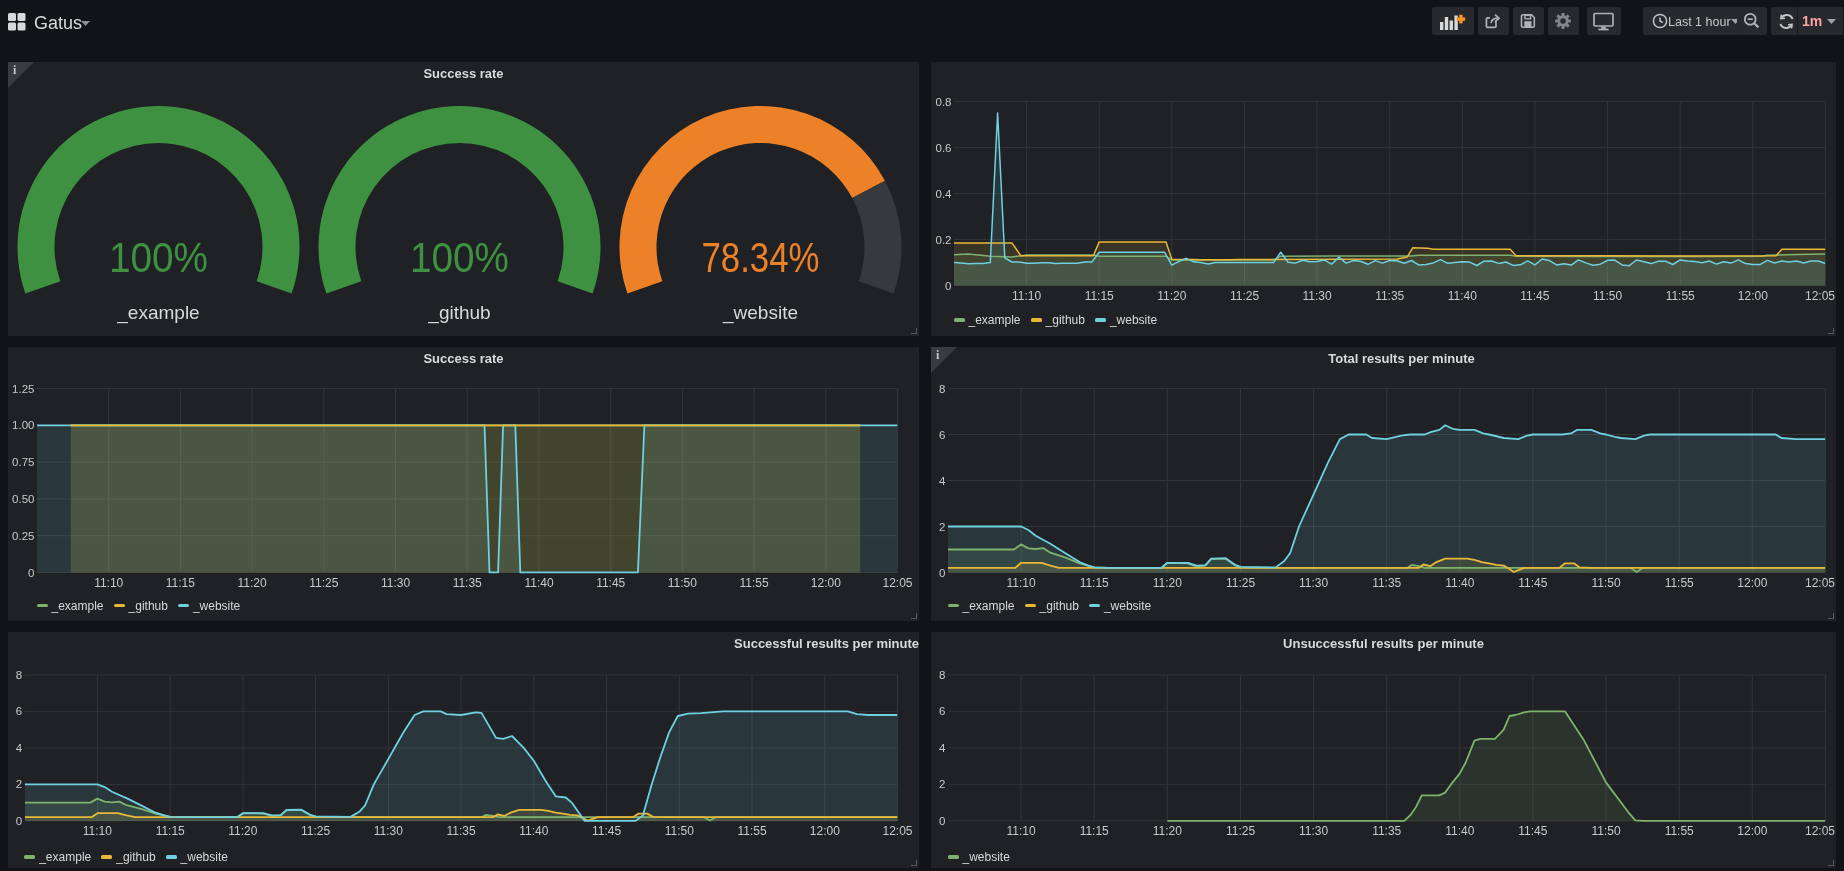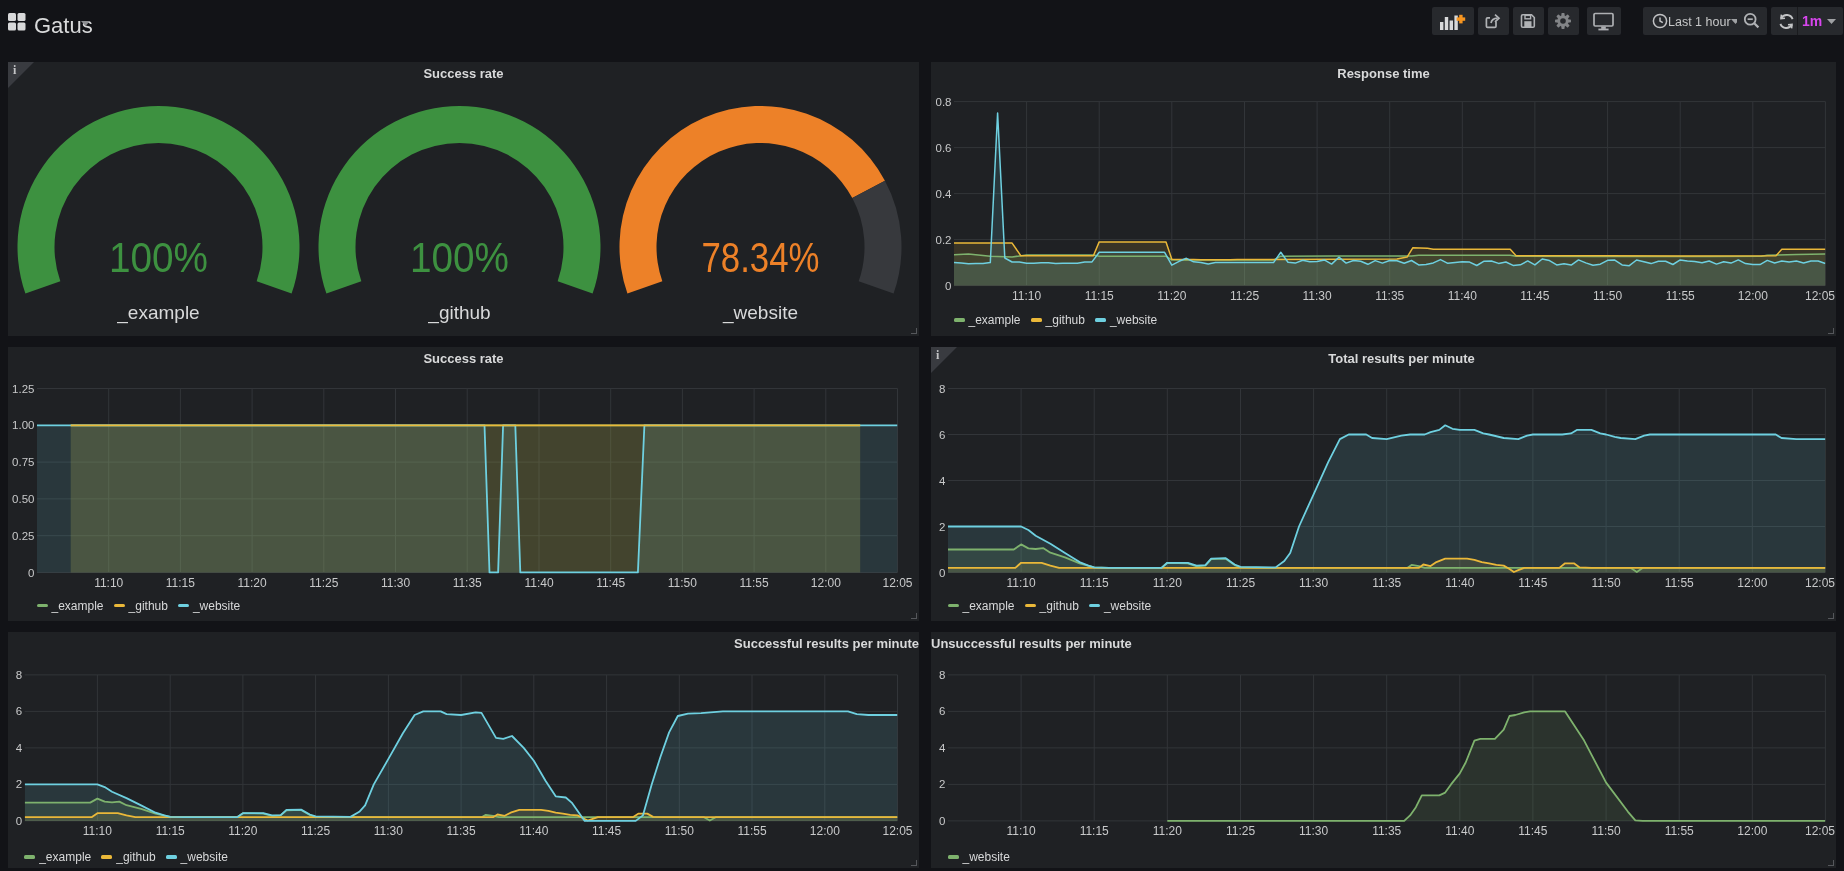--- a/index.html
+++ b/index.html
@@ -3,21 +3,21 @@
 html,body{margin:0;padding:0;background:#121317;font-family:"Liberation Sans",sans-serif;}
 *{box-sizing:border-box;}
 </style></head><body>
 <div style="position:relative;width:1844px;height:871px;overflow:hidden;background:#121317;">
 <svg width="18" height="18" style="position:absolute;left:8px;top:13px">
 <rect x="0" y="0" width="8" height="8" rx="1.5" fill="#d8d9da"></rect>
 <rect x="0" y="9.5" width="8" height="8" rx="1.5" fill="#d8d9da"></rect>
 <rect x="9.5" y="0" width="8" height="8" rx="1.5" fill="#d8d9da"></rect>
 <rect x="9.5" y="9.5" width="8" height="8" rx="1.5" fill="#d8d9da"></rect>
 </svg>
-<div style="position:absolute;left:34px;top:13px;font-size:22px;color:#d8d9da;">Gatus</div>
+<div style="position:absolute;left:34px;top:13px;font-size:18px;color:#d8d9da;">Gatus</div>
 <svg width="9" height="5" style="position:absolute;left:81px;top:21px">
       <polygon points="0,0 9,0 4.5,5" fill="#8e9093"></polygon>
     </svg>
 <div style="position:absolute;left:1432px;top:7px;width:42px;height:28px;background:#27292d;border-radius:2px;">
       <svg width="26" height="17" style="position:absolute;left:8px;top:6px">
         <rect x="0" y="9" width="3.4" height="8" fill="#d8d9da"></rect>
         <rect x="4.8" y="4" width="3.4" height="13" fill="#d8d9da"></rect>
         <rect x="9.6" y="7.5" width="3.4" height="9.5" fill="#d8d9da"></rect>
         <rect x="14.4" y="2.5" width="3.4" height="14.5" fill="#d8d9da"></rect>
         <rect x="16.6" y="4.4" width="8.6" height="3.4" fill="#f79520"></rect>
@@ -78,21 +78,21 @@
         <line x1="11.2" y1="11.2" x2="15.4" y2="15.4" stroke="#b0b2b5" stroke-width="2.2"></line>
       </svg>
     </div>
 <div style="position:absolute;left:1771px;top:7px;width:72px;height:28px;background:#27292d;border-radius:2px;">
       <svg width="17" height="17" style="position:absolute;left:7px;top:6px" fill="none" stroke="#c3c4c6" stroke-width="1.9">
         <path d="M 14.6 6.1 A 6.3 6.3 0 0 0 3.2 5.2"></path>
         <path d="M 2.4 10.9 A 6.3 6.3 0 0 0 13.8 11.8"></path>
         <path d="M 3.4 1.6 L 3.0 5.6 L 7.0 5.2" stroke-width="1.6"></path>
         <path d="M 13.6 15.4 L 14.0 11.4 L 10.0 11.8" stroke-width="1.6"></path>
       </svg>
-      <span style="position:absolute;left:31px;top:6px;font-size:14px;font-weight:bold;color:#d946ef;">1m</span>
+      <span style="position:absolute;left:31px;top:6px;font-size:14px;font-weight:bold;color:#fca5a5;">1m</span>
       <svg width="9" height="5" style="position:absolute;right:7px;top:12px">
         <polygon points="0,0 9,0 4.5,5" fill="#9fa1a4"></polygon>
       </svg>
       <div style="position:absolute;left:26px;top:0;width:1px;height:28px;background:#1a1b1e;"></div>
     </div>
 <div style="position:absolute;left:8px;top:62px;width:911px;height:274px;background:#1f2124;">
 <div style="position:absolute;left:0;top:4px;width:100%;text-align:center;font-size:13px;font-weight:600;color:#d8d9da;">Success rate</div>
 <svg width="911" height="274" style="position:absolute;left:0;top:0">
 <path d="M 17.42 231.60 A 141 141 0 1 1 283.58 231.60 L 248.66 219.37 A 104 104 0 1 0 52.34 219.37 Z" fill="#3d9140"></path>
 <text x="150.5" y="210.0" text-anchor="middle" font-size="42px" fill="#3d9140" textLength="99" lengthAdjust="spacingAndGlyphs">100%</text>
@@ -103,21 +103,20 @@
 <path d="M 619.42 231.60 A 141 141 0 0 1 876.94 118.70 L 844.28 136.10 A 104 104 0 0 0 654.34 219.37 Z" fill="#ed8128"></path>
 <path d="M 876.94 118.70 A 141 141 0 0 1 885.58 231.60 L 850.66 219.37 A 104 104 0 0 0 844.28 136.10 Z" fill="#37393d"></path>
 <text x="752.5" y="210.0" text-anchor="middle" font-size="42px" fill="#ed8128" textLength="118" lengthAdjust="spacingAndGlyphs">78.34%</text>
 <text x="752.5" y="257.0" text-anchor="middle" font-size="19px" fill="#d8d9da">_website</text>
 </svg>
 <div style="position:absolute;left:0;top:0;width:0;height:0;border-top:26px solid #393b40;border-right:26px solid transparent;"></div>
 <div style="position:absolute;left:5px;top:1px;font-family:'Liberation Serif',serif;font-weight:bold;font-size:12px;color:#c3c4c6;">i</div>
 <div style="position:absolute;right:2px;bottom:2px;width:6px;height:6px;border-right:1.5px solid #55575b;border-bottom:1.5px solid #55575b;"></div>
 </div>
 <div style="position:absolute;left:931px;top:62px;width:905px;height:274px;background:#1f2124;">
-<div style="position:absolute;left:0;top:4px;width:100%;text-align:center;font-size:13px;font-weight:600;color:#d8d9da;">Response time</div>
 <svg width="905" height="274" style="position:absolute;left:0;top:0" shape-rendering="auto">
 <line x1="23.0" y1="223.6" x2="894.4" y2="223.6" stroke="#323539" stroke-width="1"></line>
 <line x1="23.0" y1="177.6" x2="894.4" y2="177.6" stroke="#323539" stroke-width="1"></line>
 <line x1="23.0" y1="131.6" x2="894.4" y2="131.6" stroke="#323539" stroke-width="1"></line>
 <line x1="23.0" y1="85.6" x2="894.4" y2="85.6" stroke="#323539" stroke-width="1"></line>
 <line x1="23.0" y1="39.6" x2="894.4" y2="39.6" stroke="#323539" stroke-width="1"></line>
 <line x1="95.6" y1="39.6" x2="95.6" y2="223.6" stroke="#323539" stroke-width="1"></line>
 <line x1="168.2" y1="39.6" x2="168.2" y2="223.6" stroke="#323539" stroke-width="1"></line>
 <line x1="240.8" y1="39.6" x2="240.8" y2="223.6" stroke="#323539" stroke-width="1"></line>
 <line x1="313.5" y1="39.6" x2="313.5" y2="223.6" stroke="#323539" stroke-width="1"></line>
@@ -323,21 +322,21 @@
 <text x="598.6" y="202.9" text-anchor="middle" font-size="12px" fill="#c8c9ca">11:45</text>
 <text x="671.3" y="202.9" text-anchor="middle" font-size="12px" fill="#c8c9ca">11:50</text>
 <text x="744.0" y="202.9" text-anchor="middle" font-size="12px" fill="#c8c9ca">11:55</text>
 <text x="816.8" y="202.9" text-anchor="middle" font-size="12px" fill="#c8c9ca">12:00</text>
 <text x="889.5" y="202.9" text-anchor="middle" font-size="12px" fill="#c8c9ca">12:05</text>
 </svg>
 <div style="position:absolute;left:16.2px;top:218px;font-size:12px;font-weight:500;color:#d8d9da;white-space:nowrap;"><span style="display:inline-block;width:11px;height:3.5px;border-radius:1.5px;background:#7eb26d;vertical-align:middle;margin-right:4px;margin-top:-2px;"></span><span style="margin-right:10px;">_example</span><span style="display:inline-block;width:11px;height:3.5px;border-radius:1.5px;background:#eab839;vertical-align:middle;margin-right:4px;margin-top:-2px;"></span><span style="margin-right:10px;">_github</span><span style="display:inline-block;width:11px;height:3.5px;border-radius:1.5px;background:#6ed0e0;vertical-align:middle;margin-right:4px;margin-top:-2px;"></span><span style="margin-right:10px;">_website</span></div>
 <div style="position:absolute;right:2px;bottom:2px;width:6px;height:6px;border-right:1.5px solid #55575b;border-bottom:1.5px solid #55575b;"></div>
 </div>
 <div style="position:absolute;left:931px;top:632px;width:905px;height:236px;background:#1f2124;">
-<div style="position:absolute;left:0;top:4px;width:100%;font-size:13px;font-weight:600;color:#d8d9da;">Unsuccessful results per minute</div>
+<div style="position:absolute;left:0;top:4px;width:100%;text-align:center;font-size:13px;font-weight:600;color:#d8d9da;">Unsuccessful results per minute</div>
 <svg width="905" height="236" style="position:absolute;left:0;top:0" shape-rendering="auto">
 <line x1="17.0" y1="188.9" x2="894.4" y2="188.9" stroke="#323539" stroke-width="1"></line>
 <line x1="17.0" y1="152.4" x2="894.4" y2="152.4" stroke="#323539" stroke-width="1"></line>
 <line x1="17.0" y1="115.9" x2="894.4" y2="115.9" stroke="#323539" stroke-width="1"></line>
 <line x1="17.0" y1="79.4" x2="894.4" y2="79.4" stroke="#323539" stroke-width="1"></line>
 <line x1="17.0" y1="42.9" x2="894.4" y2="42.9" stroke="#323539" stroke-width="1"></line>
 <line x1="90.1" y1="42.9" x2="90.1" y2="188.9" stroke="#323539" stroke-width="1"></line>
 <line x1="163.2" y1="42.9" x2="163.2" y2="188.9" stroke="#323539" stroke-width="1"></line>
 <line x1="236.3" y1="42.9" x2="236.3" y2="188.9" stroke="#323539" stroke-width="1"></line>
 <line x1="309.5" y1="42.9" x2="309.5" y2="188.9" stroke="#323539" stroke-width="1"></line>

